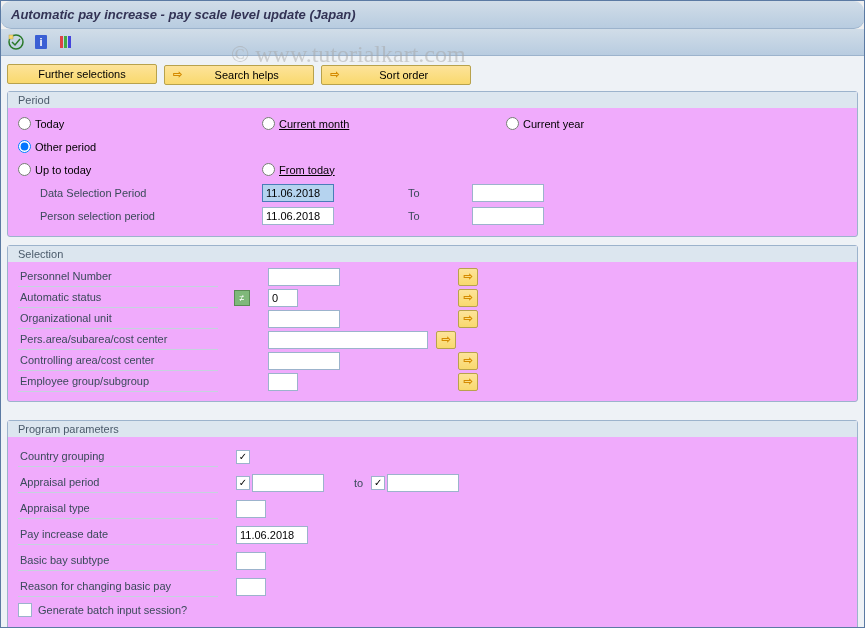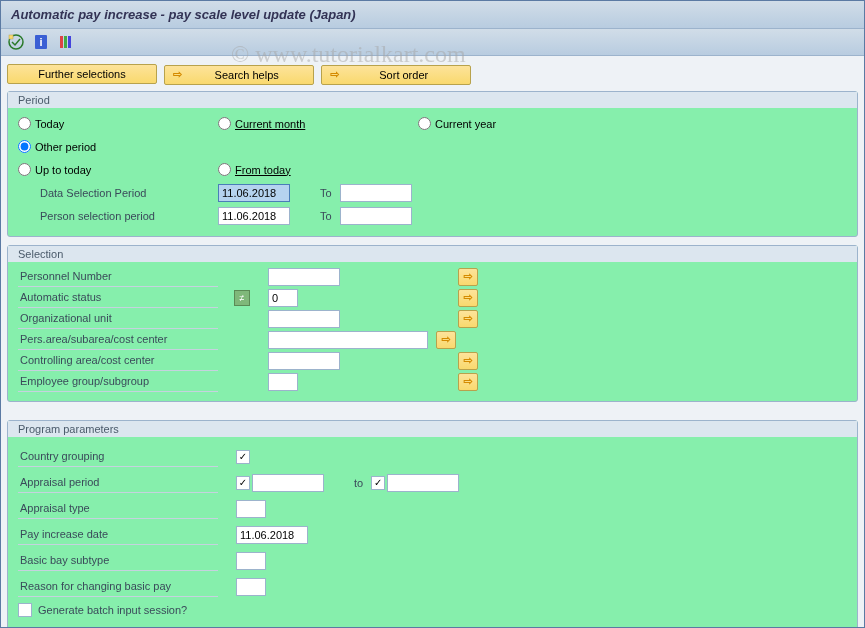--- a/index.html
+++ b/index.html
@@ -1,29 +1,29 @@
 <!DOCTYPE html>
 <html><head>
   <meta charset="utf-8">
   <style>
     * { box-sizing: border-box; font-family: Arial, sans-serif; font-size: 11px; }
     body { margin: 0; padding: 0; background: #f0f0f0; width: 865px; height: 628px; overflow: hidden; border: 1px solid #5b7aa3; }
-    .title-bar { background: linear-gradient(to bottom, #d1dde8, #b8cce0); padding: 6px 10px; border-bottom: 1px solid #9cb3cc; }
+    .title-bar { background: linear-gradient(to bottom, #d1dde8, #b8cce0); padding: 6px 10px; border-bottom: 1px solid #9cb3cc; border-radius: 10px; }
     .title-text { font-weight: bold; font-style: italic; font-size: 13px; color: #333355; }
     .toolbar { background: linear-gradient(to bottom, #d1dde8, #b8cce0); padding: 4px 6px; border-bottom: 1px solid #9cb3cc; }
     .toolbar-icon { display: inline-block; width: 18px; height: 18px; margin-right: 4px; vertical-align: middle; cursor: pointer; }
     .content { background: #eef2f6; padding: 6px; }
     .button-row { padding: 2px 0 6px 0; }
     .sap-btn { display: inline-flex; align-items: center; background: linear-gradient(to bottom, #fde39a, #f9d96e); border: 1px solid #b8a24c; border-radius: 2px; padding: 2px 8px; height: 20px; margin-right: 4px; cursor: pointer; min-width: 150px; }
     .sap-btn-icon { color: #d48a00; margin-right: 6px; font-weight: bold; }
     .sap-btn-label { flex: 1; text-align: center; }
-    .fieldset { background: #86efac; border: 1px solid #9cb3cc; border-radius: 3px; margin-bottom: 8px; padding: 0; }
+    .fieldset { background: #f0abfc; border: 1px solid #9cb3cc; border-radius: 3px; margin-bottom: 8px; padding: 0; }
     .fieldset-legend { background: #dce6ef; color: #4a5a6a; padding: 2px 10px 2px 10px; font-size: 11px; }
     .fieldset-body { padding: 4px 10px 8px 10px; }
-    .row { display: flex; align-items: center; min-height: 22px; margin: 1px 0; }
+    .row { display: flex; align-items: center; min-height: 22px; margin: 1px 0; gap: 44px; }
     .radio { margin: 0 4px 0 0; }
     .radio-label { margin-right: 20px; }
     .col { display: flex; align-items: center; }
     .col1 { width: 200px; }
     .col2 { width: 200px; text-decoration: underline; }
     .col3 { width: 200px; }
     .field-label { color: #3a4a5a; padding-left: 2px; }
     .indented { padding-left: 20px; }
     .input { border: 1px solid #9cb3cc; background: #fff; height: 18px; padding: 0 3px; font-size: 11px; }
     .input-date { width: 72px; }

